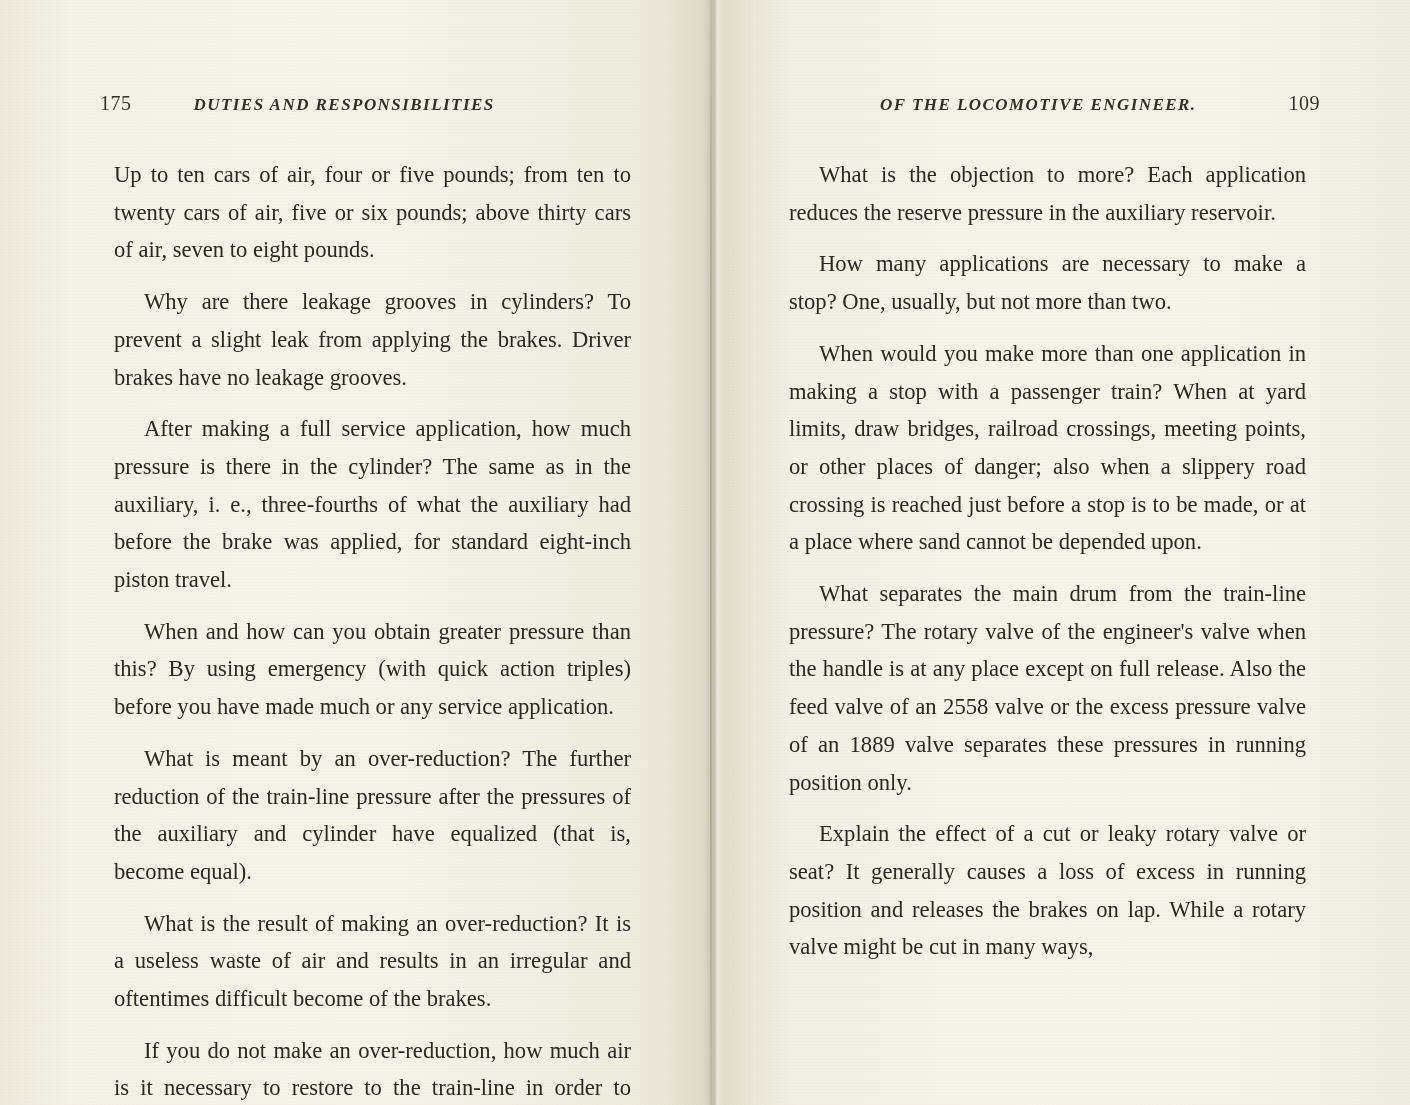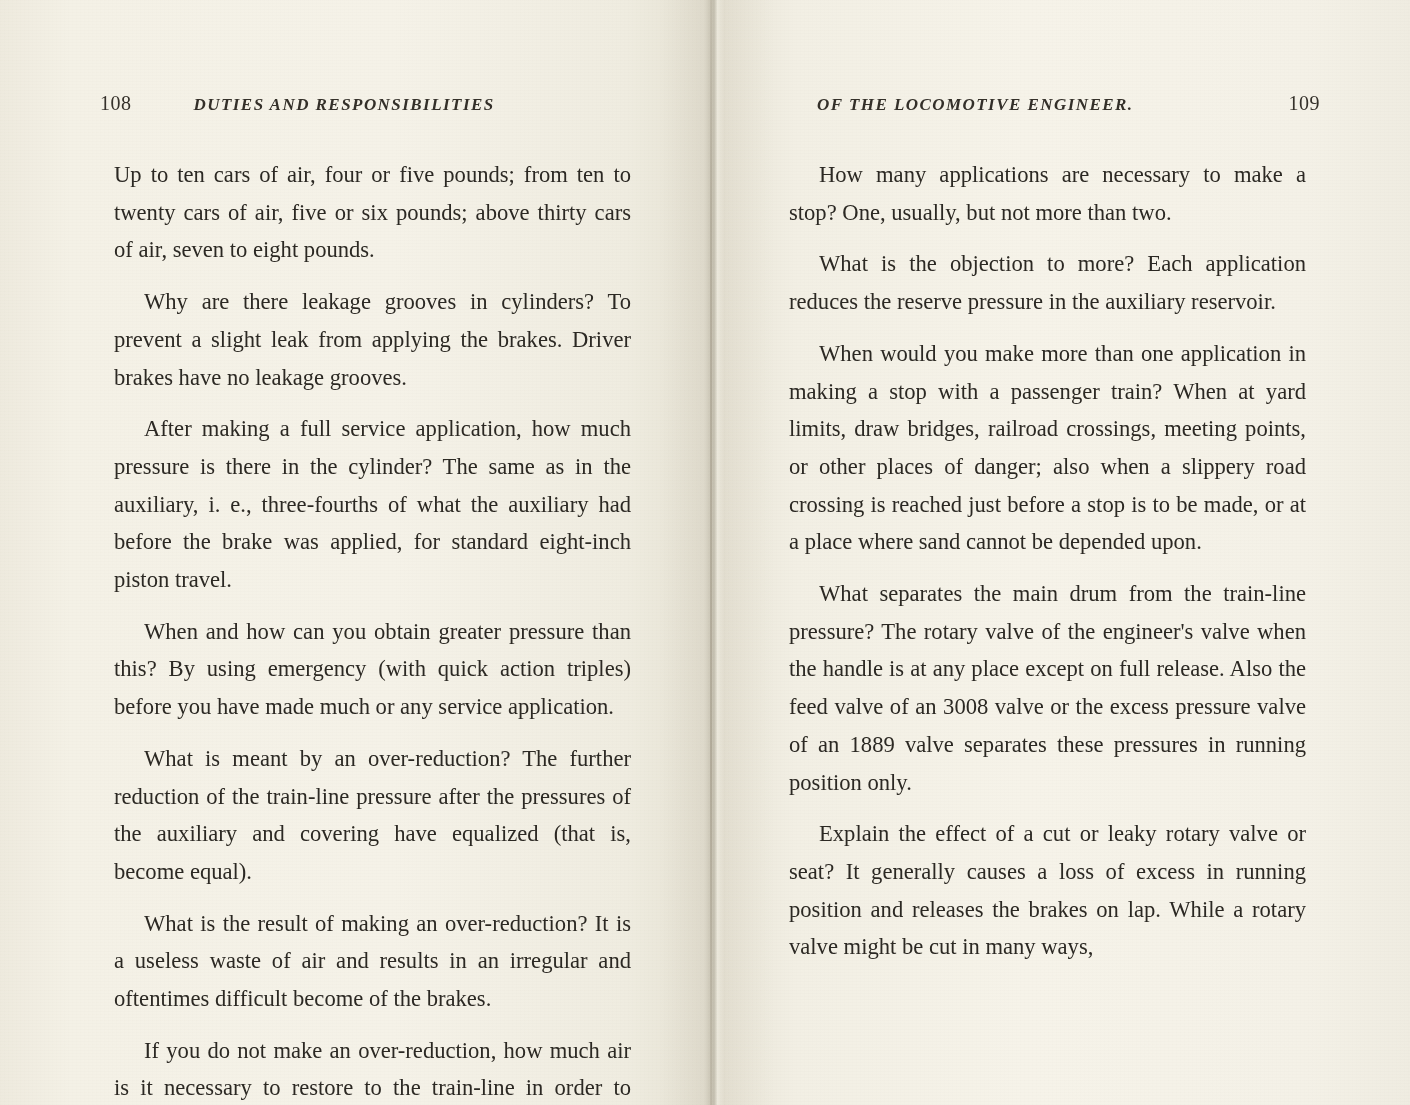--- a/index.html
+++ b/index.html
@@ -129,21 +129,21 @@
   .head-title {
     font-style: italic;
     font-weight: 700;
     font-size: 17px;
     letter-spacing: 1.45px;
     color: #332f29;
     white-space: nowrap;
   }
 
   #running-head-left .folio      { margin-right: 62px; }
-  #running-head-right .head-title{ margin-left: 42px; }
+  #running-head-right .head-title{ margin-left: 105px; }
   #running-head-right .folio     { margin-left: auto; }
 
   
   .column {
     position: absolute;
     top: 142px;
     width: 545px;
     font-size: 22.6px;
     line-height: 37.7px;
     text-align: justify;
@@ -167,42 +167,42 @@
 
 <div id="book-spread">
 
   <div class="page left"></div>
   <div class="page right"></div>
 
   <div id="gutter-shadow"></div>
   <div id="gutter-line"></div>
 
   <div class="running-head" id="running-head-left">
-    <span class="folio">108</span>
+    <span class="folio">175</span>
     <span class="head-title">DUTIES AND RESPONSIBILITIES</span>
   </div>
 
   <div class="column" id="column-left">
     <p class="no-indent">Up to ten cars of air, four or five pounds; from ten to twenty cars of air, five or six pounds; above thirty cars of air, seven to eight pounds.</p>
     <p>Why are there leakage grooves in cylinders? To prevent a slight leak from applying the brakes.  Driver brakes have no leakage grooves.</p>
     <p>After making a full service application, how much pressure is there in the cylinder?  The same as in the auxiliary, i. e., three-fourths of what the auxiliary had before the brake was applied, for standard eight-inch piston travel.</p>
     <p>When and how can you obtain greater pressure than this?  By using emergency (with quick action triples) before you have made much or any service application.</p>
-    <p>What is meant by an over-reduction?  The further reduction of the train-line pressure after the pressures of the auxiliary and covering have equalized (that is, become equal).</p>
+    <p>What is meant by an over-reduction?  The further reduction of the train-line pressure after the pressures of the auxiliary and cylinder have equalized (that is, become equal).</p>
     <p>What is the result of making an over-reduction?  It is a useless waste of air and results in an irregular and oftentimes difficult become of the brakes.</p>
     <p>If you do not make an over-reduction, how much air is it necessary to restore to the train-line in order to release all of the brakes?  If an over-reduction is not made on any car, the brakes will all release together by a sudden increase of but a pound or two, even though the cars have an unequal piston travel.</p>
   </div>
 
   <div class="running-head" id="running-head-right">
     <span class="head-title">OF THE LOCOMOTIVE ENGINEER.</span>
     <span class="folio">109</span>
   </div>
 
   <div class="column" id="column-right">
+    <p>What is the objection to more?  Each application reduces the reserve pressure in the auxiliary reservoir.</p>
     <p>How many applications are necessary to make a stop?  One, usually, but not more than two.</p>
-    <p>What is the objection to more?  Each application reduces the reserve pressure in the auxiliary reservoir.</p>
     <p>When would you make more than one application in making a stop with a passenger train? When at yard limits, draw bridges, railroad crossings, meeting points, or other places of danger; also when a slippery road crossing is reached just before a stop is to be made, or at a place where sand cannot be depended upon.</p>
-    <p>What separates the main drum from the train-line pressure?  The rotary valve of the engineer's valve when the handle is at any place except on full release.  Also the feed valve of an 3008 valve or the excess pressure valve of an 1889 valve separates these pressures in running position only.</p>
+    <p>What separates the main drum from the train-line pressure?  The rotary valve of the engineer's valve when the handle is at any place except on full release.  Also the feed valve of an 2558 valve or the excess pressure valve of an 1889 valve separates these pressures in running position only.</p>
     <p>Explain the effect of a cut or leaky rotary valve or seat?  It generally causes a loss of excess in running position and releases the brakes on lap. While a rotary valve might be cut in many ways,</p>
   </div>
 
   <div id="paper-grain"></div>
 
 </div>
 
 </body></html>

